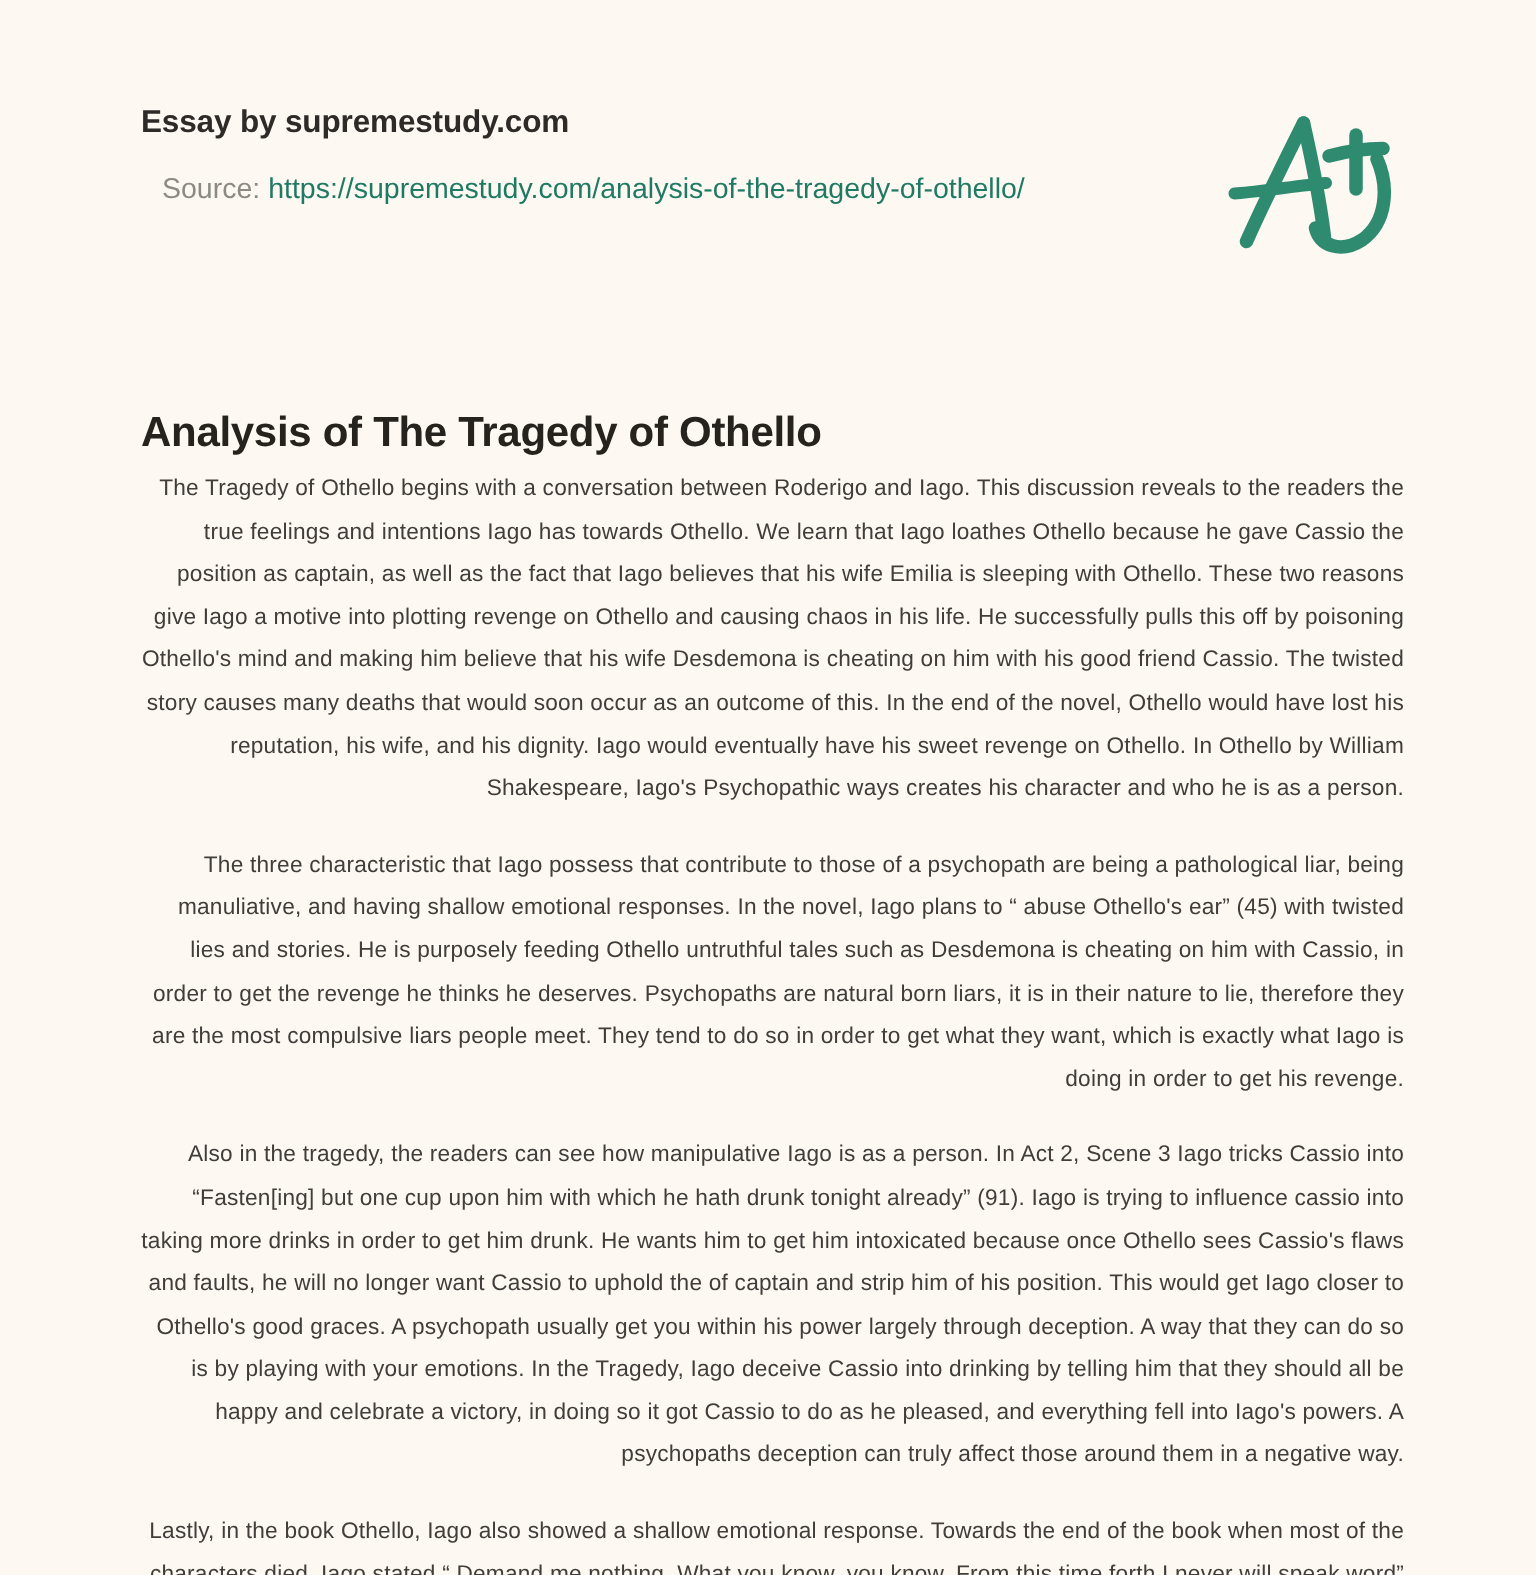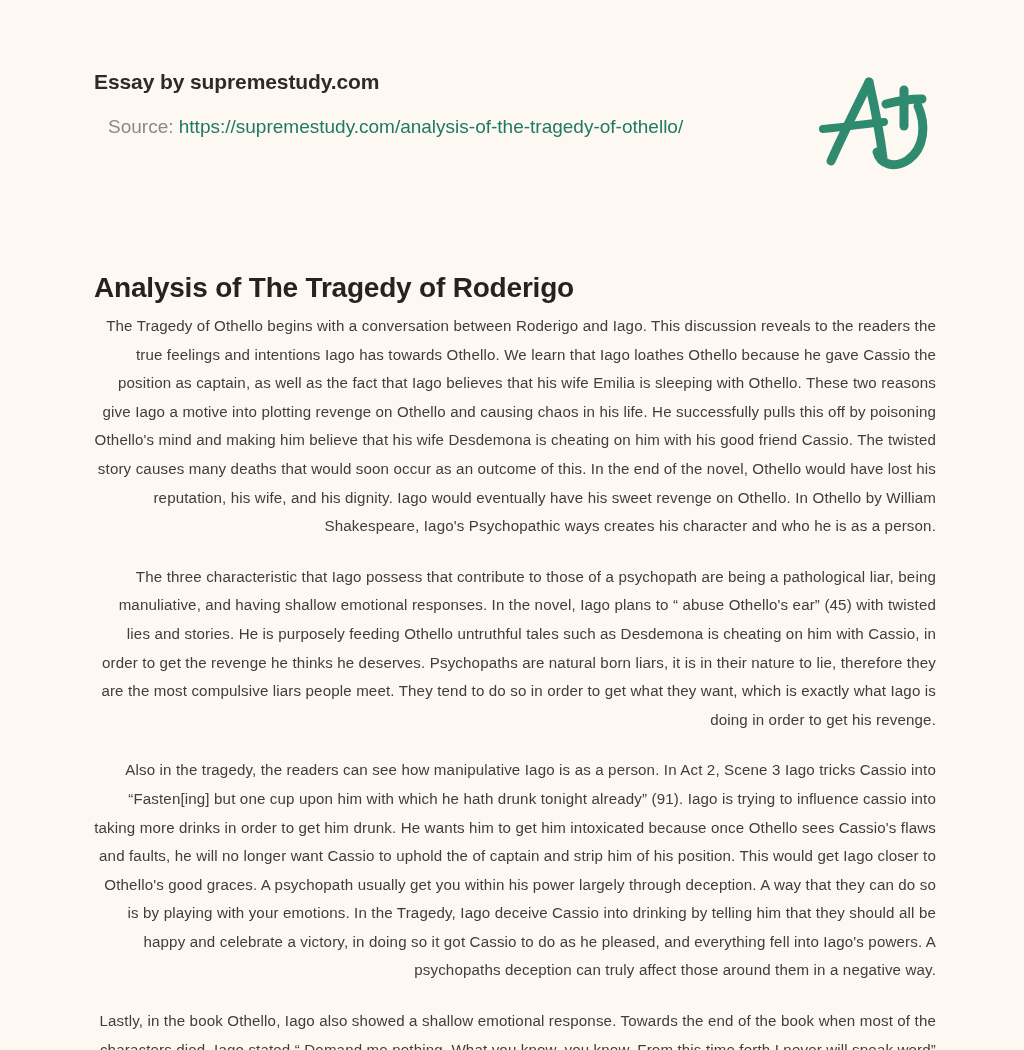--- a/index.html
+++ b/index.html
@@ -135,21 +135,21 @@
 
           <path d="M74 38 C85 35, 100 33, 110 33" stroke-width="9"></path>
 
           <path d="M106 40 C114 58, 113 82, 96 94 C82 103, 68 98, 65 86" stroke-width="9"></path>
         </g>
       </svg>
     </div>
 
   </div>
 
-  <h1 class="doc-title">Analysis of The Tragedy of Roderigo</h1>
+  <h1 class="doc-title">Analysis of The Tragedy of Othello</h1>
 
   <div class="body-copy">
     <p>The Tragedy of Othello begins with a conversation between Roderigo and Iago. This discussion reveals to the readers the true feelings and intentions Iago has towards Othello. We learn that Iago loathes Othello because he gave Cassio the position as captain, as well as the fact that Iago believes that his wife Emilia is sleeping with Othello. These two reasons give Iago a motive into plotting revenge on Othello and causing chaos in his life. He successfully pulls this off by poisoning Othello's mind and making him believe that his wife Desdemona is cheating on him with his good friend Cassio. The twisted story causes many deaths that would soon occur as an outcome of this. In the end of the novel, Othello would have lost his reputation, his wife, and his dignity. Iago would eventually have his sweet revenge on Othello. In Othello by William Shakespeare, Iago's Psychopathic ways creates his character and who he is as a person.</p>
     <p>The three characteristic that Iago possess that contribute to those of a psychopath are being a pathological liar, being manuliative, and having shallow emotional responses. In the novel, Iago plans to “ abuse Othello's ear” (45) with twisted lies and stories. He is purposely feeding Othello untruthful tales such as Desdemona is cheating on him with Cassio, in order to get the revenge he thinks he deserves. Psychopaths are natural born liars, it is in their nature to lie, therefore they are the most compulsive liars people meet. They tend to do so in order to get what they want, which is exactly what Iago is doing in order to get his revenge.</p>
     <p>Also in the tragedy, the readers can see how manipulative Iago is as a person. In Act 2, Scene 3 Iago tricks Cassio into “Fasten[ing] but one cup upon him with which he hath drunk tonight already” (91). Iago is trying to influence cassio into taking more drinks in order to get him drunk. He wants him to get him intoxicated because once Othello sees Cassio's flaws and faults, he will no longer want Cassio to uphold the of captain and strip him of his position. This would get Iago closer to Othello's good graces. A psychopath usually get you within his power largely through deception. A way that they can do so is by playing with your emotions. In the Tragedy, Iago deceive Cassio into drinking by telling him that they should all be happy and celebrate a victory, in doing so it got Cassio to do as he pleased, and everything fell into Iago's powers. A psychopaths deception can truly affect those around them in a negative way.</p>
     <p>Lastly, in the book Othello, Iago also showed a shallow emotional response. Towards the end of the book when most of the characters died, Iago stated “ Demand me nothing. What you know, you know. From this time forth I never will speak word” (261). Iago did not feel compassion or empathy for any of the deeds he did. He simply had nothing more to say about the topic and didn't feel guilty for causing the murders of those many</p>
   </div>
 
 </div>
 

